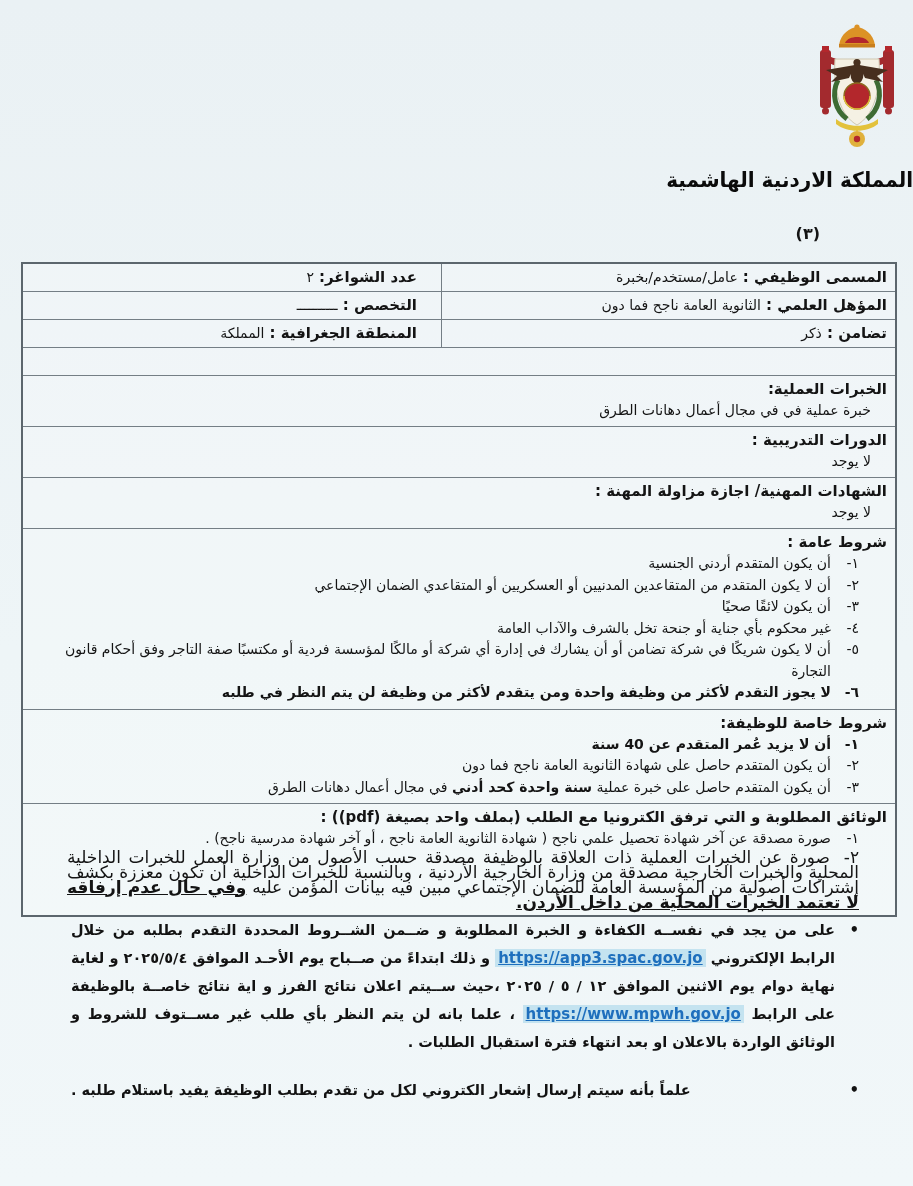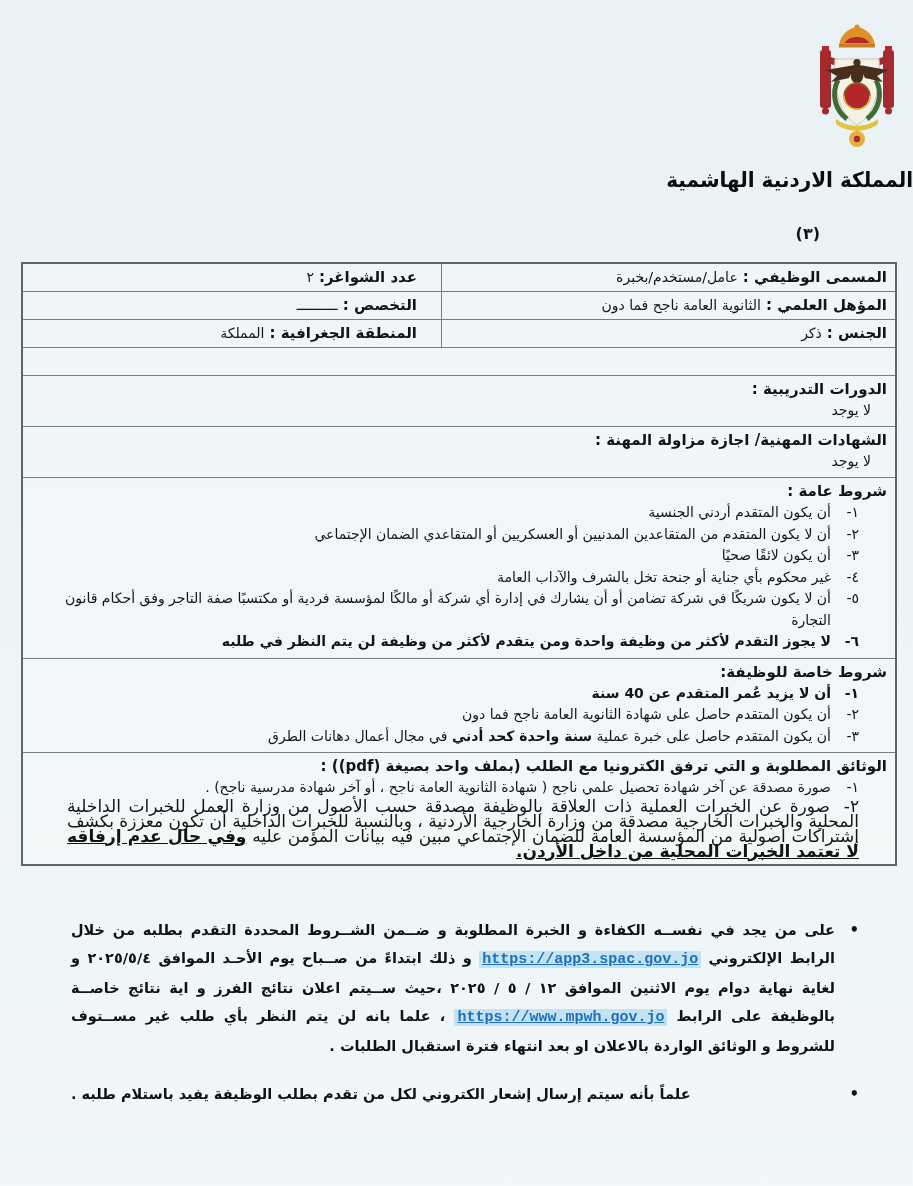--- a/index.html
+++ b/index.html
@@ -42,21 +42,21 @@
 
   
   .notes{position:absolute;top:916px;right:54px;width:788px;}
   .note{display:flex;font-weight:bold;font-size:14.5px;line-height:28px;color:#121212;}
   .note .dot{flex:0 0 24px;font-size:15px;line-height:28px;}
   .note .body{flex:1;text-align:justify;}
   .note.second{margin-top:20px;}
   .note.second .body{text-align:left;}
   .link{
     color:#1e6fbd;background:#c4e3f0;text-decoration:underline;
-    direction:ltr;unicode-bidi:embed;padding:0 3px;font-size:15px;white-space:nowrap;font-family:Liberation Mono, monospace;
+    direction:ltr;unicode-bidi:embed;padding:0 3px;font-size:15px;white-space:nowrap;
   }
 </style>
 </head>
 <body>
 
 <div class="page">
 
   <div class="header">
     <svg class="emblem" width="112" height="132" viewBox="0 0 112 132" xmlns="http://www.w3.org/2000/svg">
 
@@ -114,32 +114,36 @@
         <span class="lbl">المؤهل العلمي :</span>
         <span class="val">الثانوية العامة ناجح فما دون</span>
       </div>
       <div class="cell-side">
         <span class="lbl">التخصص :</span>
         <span class="val">ــــــــــ</span>
       </div>
     </div>
     <div class="info-row">
       <div class="cell-main">
-        <span class="lbl">الجنس :</span>
+        <span class="lbl">تضامن :</span>
         <span class="val">ذكر</span>
       </div>
       <div class="cell-side">
         <span class="lbl">المنطقة الجغرافية :</span>
         <span class="val">المملكة</span>
       </div>
     </div>
     <div class="info-row">
       <div class="cell-side"></div>
     </div>
 
+    <div class="section">
+      <div class="sec-label">الخبرات العملية:</div>
+      <div class="sec-value">خبرة عملية في في مجال أعمال دهانات الطرق</div>
+    </div>
 
     <div class="section">
       <div class="sec-label">الدورات التدريبية :</div>
       <div class="sec-value">لا يوجد</div>
     </div>
 
     <div class="section">
       <div class="sec-label">الشهادات المهنية/ اجازة مزاولة المهنة :</div>
       <div class="sec-value">لا يوجد</div>
     </div>

